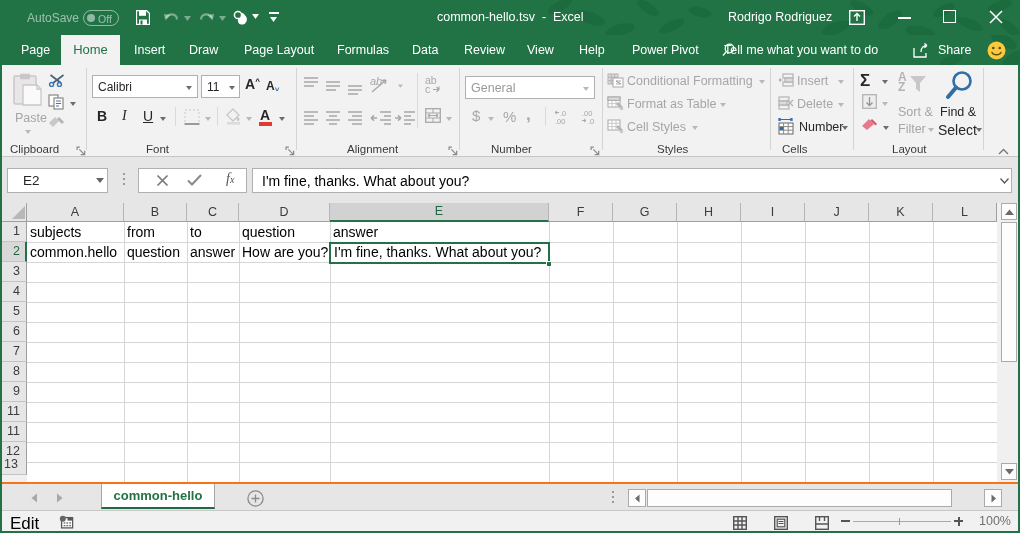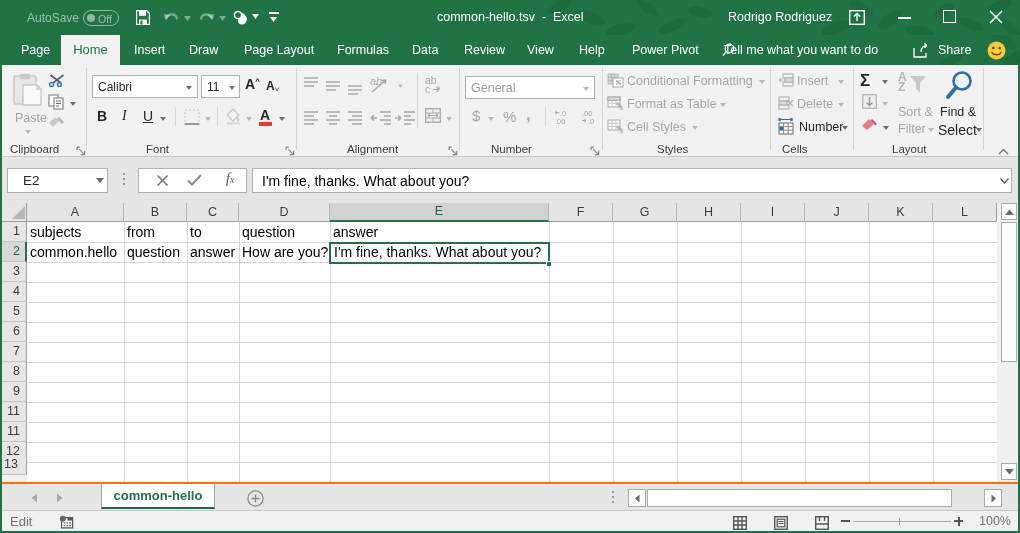--- a/index.html
+++ b/index.html
@@ -490,21 +490,21 @@
       </svg>
   </div>
   <div class="abs" style="left:645px; top:5px; width:305px; height:18px; background:#fdfdfd; border:1px solid #ababab;"></div>
   <div class="abs" style="left:982px; top:5px; width:18px; height:18px; background:#fdfdfd; border:1px solid #ababab;">
     <svg class="abs" style="left:6px; top:4px;" width="6" height="9" viewBox="0 0 6 9">
         <path d="M0.5 0.5 L5 4.5 L0.5 8.5 Z" fill="#6a6a6a"></path>
       </svg>
   </div>
 </div>
 <div id="statusbar">
-  <div class="abs" style="left:8px; top:3px; font-size:13px; color:#737373;">Edit</div>
+  <div class="abs" style="left:8px; top:3px; font-size:17px; color:#000000;">Edit</div>
   <svg class="abs" style="left:57px; top:4px;" width="15" height="14" viewBox="0 0 15 14">
     <rect x="2.6" y="2.6" width="11" height="10.3" fill="#fff" stroke="#595959" stroke-width="1.3"></rect>
     <rect x="8.5" y="2.6" width="5" height="3" fill="#595959"></rect>
     <circle cx="3.8" cy="3.8" r="3" fill="#666"></circle>
     <g fill="#696969">
         <rect x="4.6" y="7.3" width="1.8" height="1.3"></rect>
         <rect x="7.4" y="7.3" width="1.8" height="1.3"></rect>
         <rect x="10.2" y="7.3" width="1.8" height="1.3"></rect>
         <rect x="4.6" y="10" width="1.8" height="1.3"></rect>
         <rect x="7.4" y="10" width="1.8" height="1.3"></rect>

